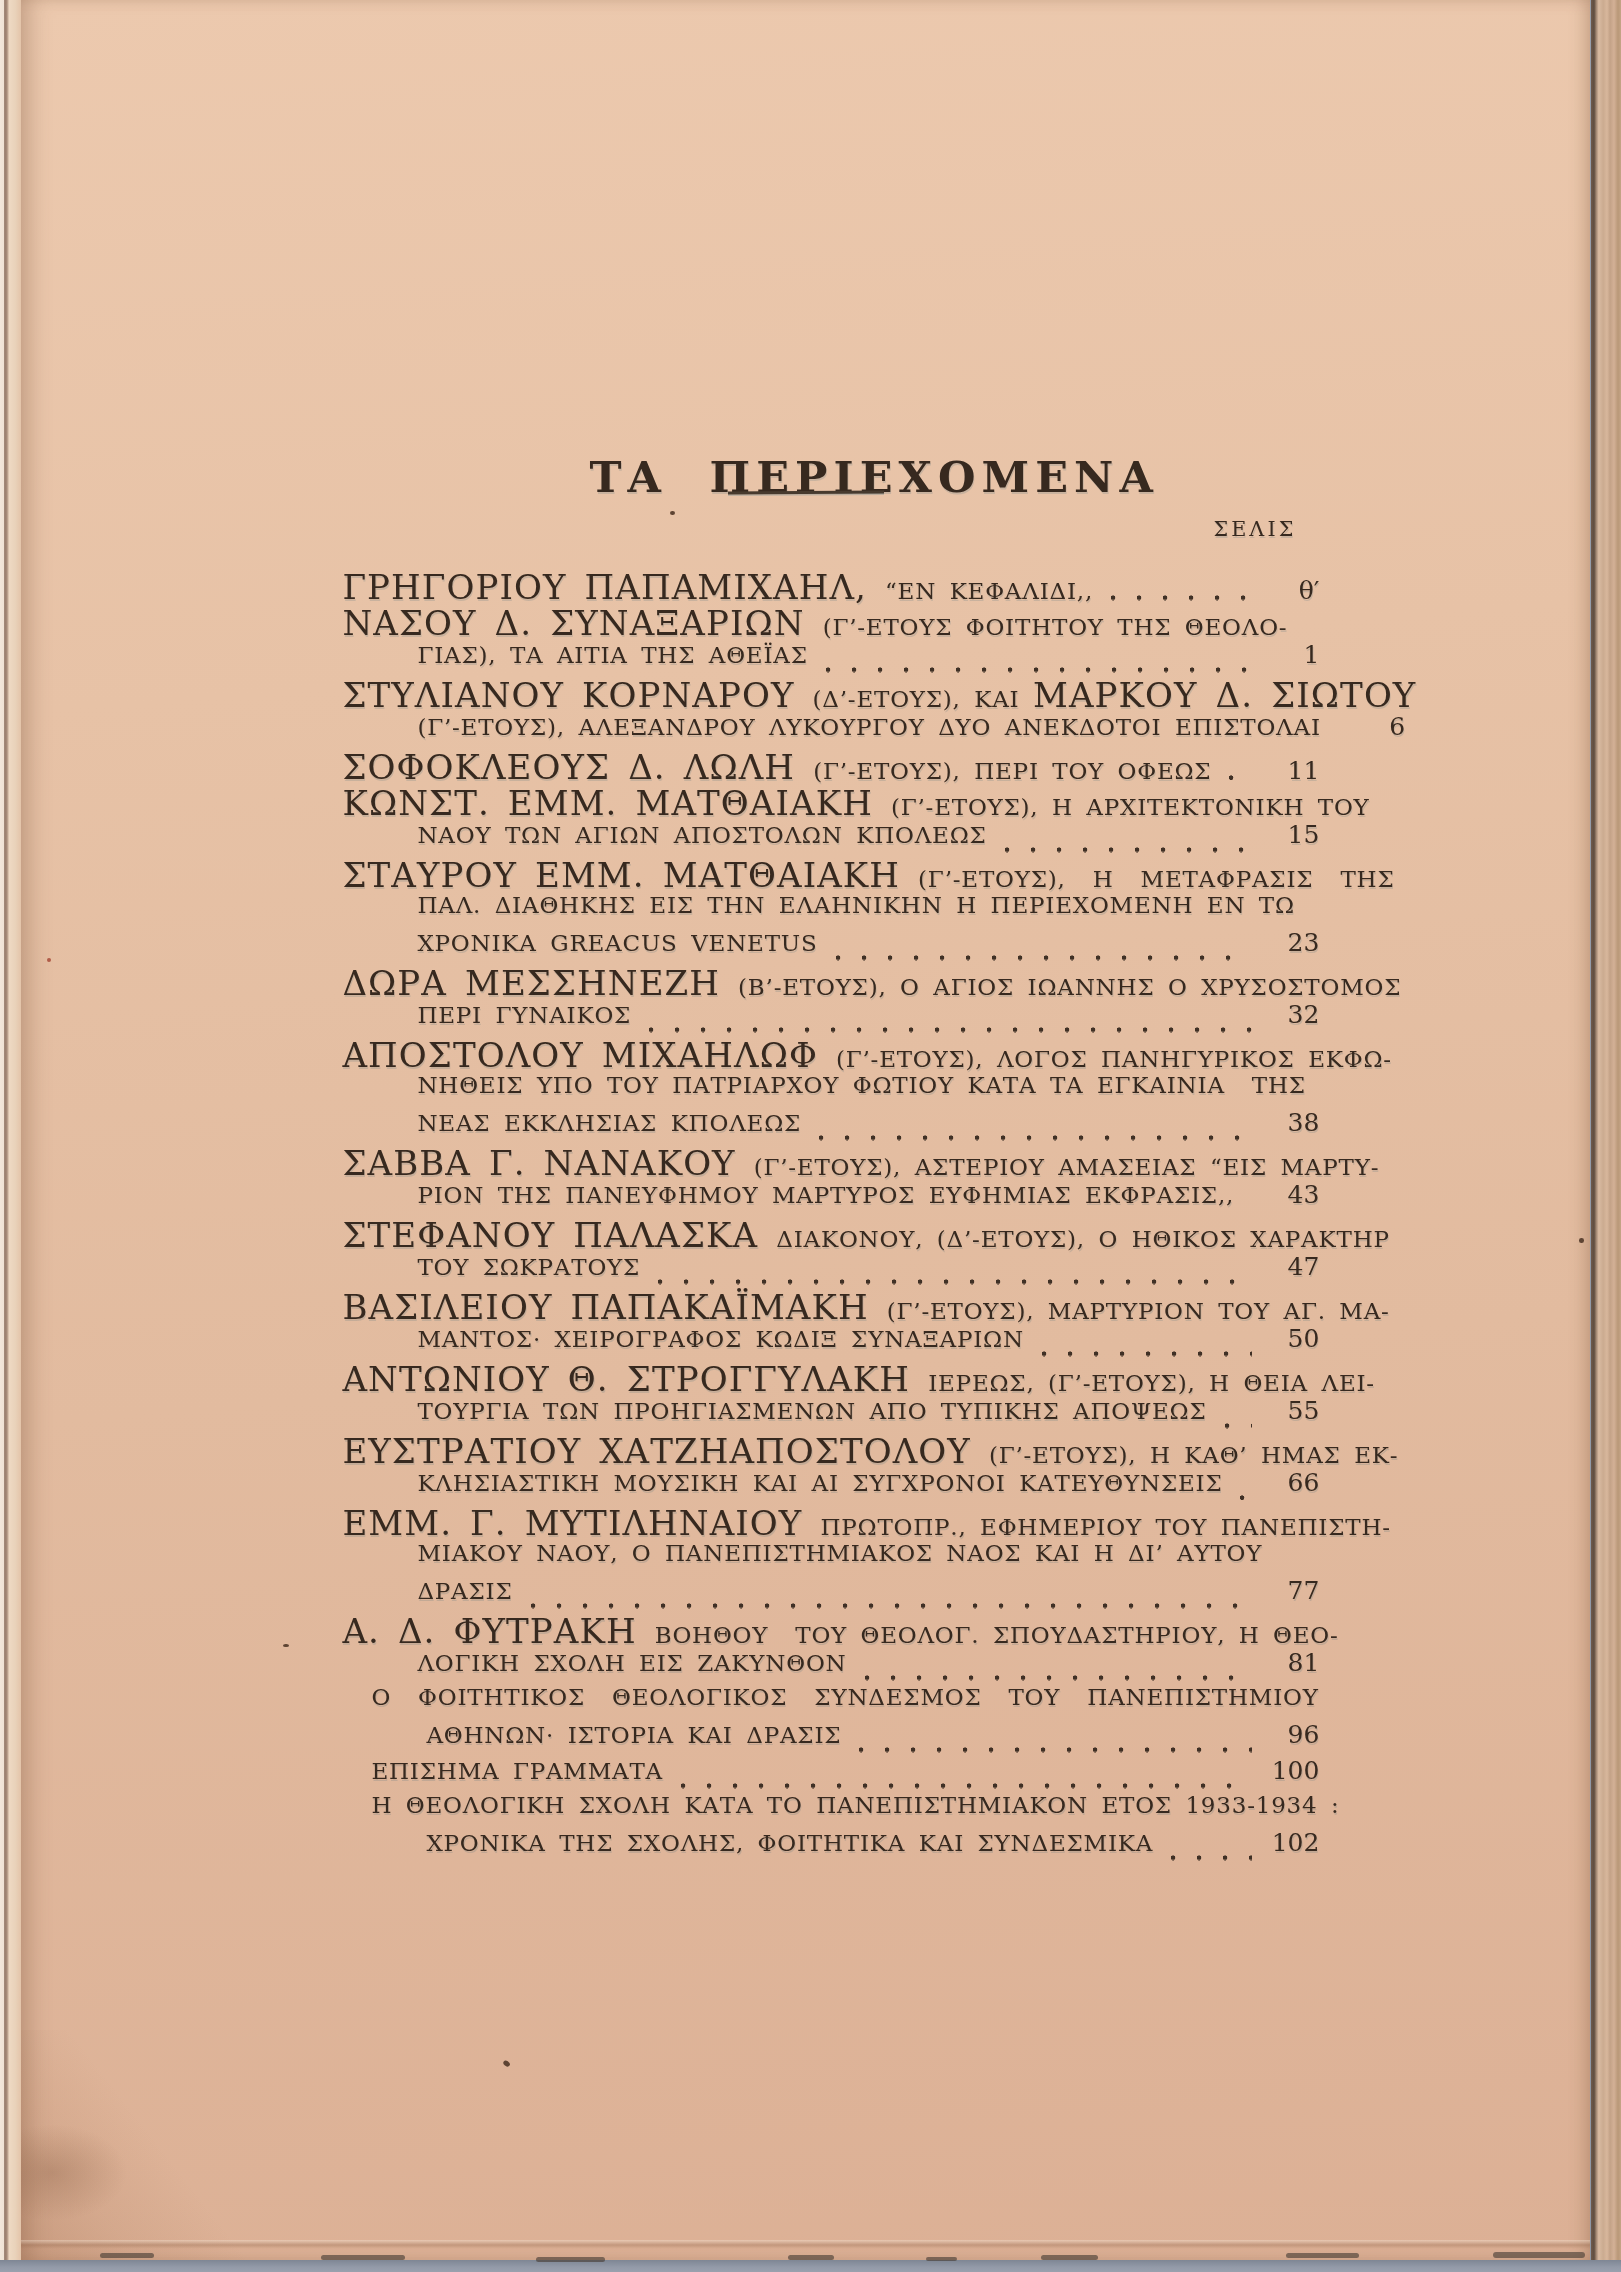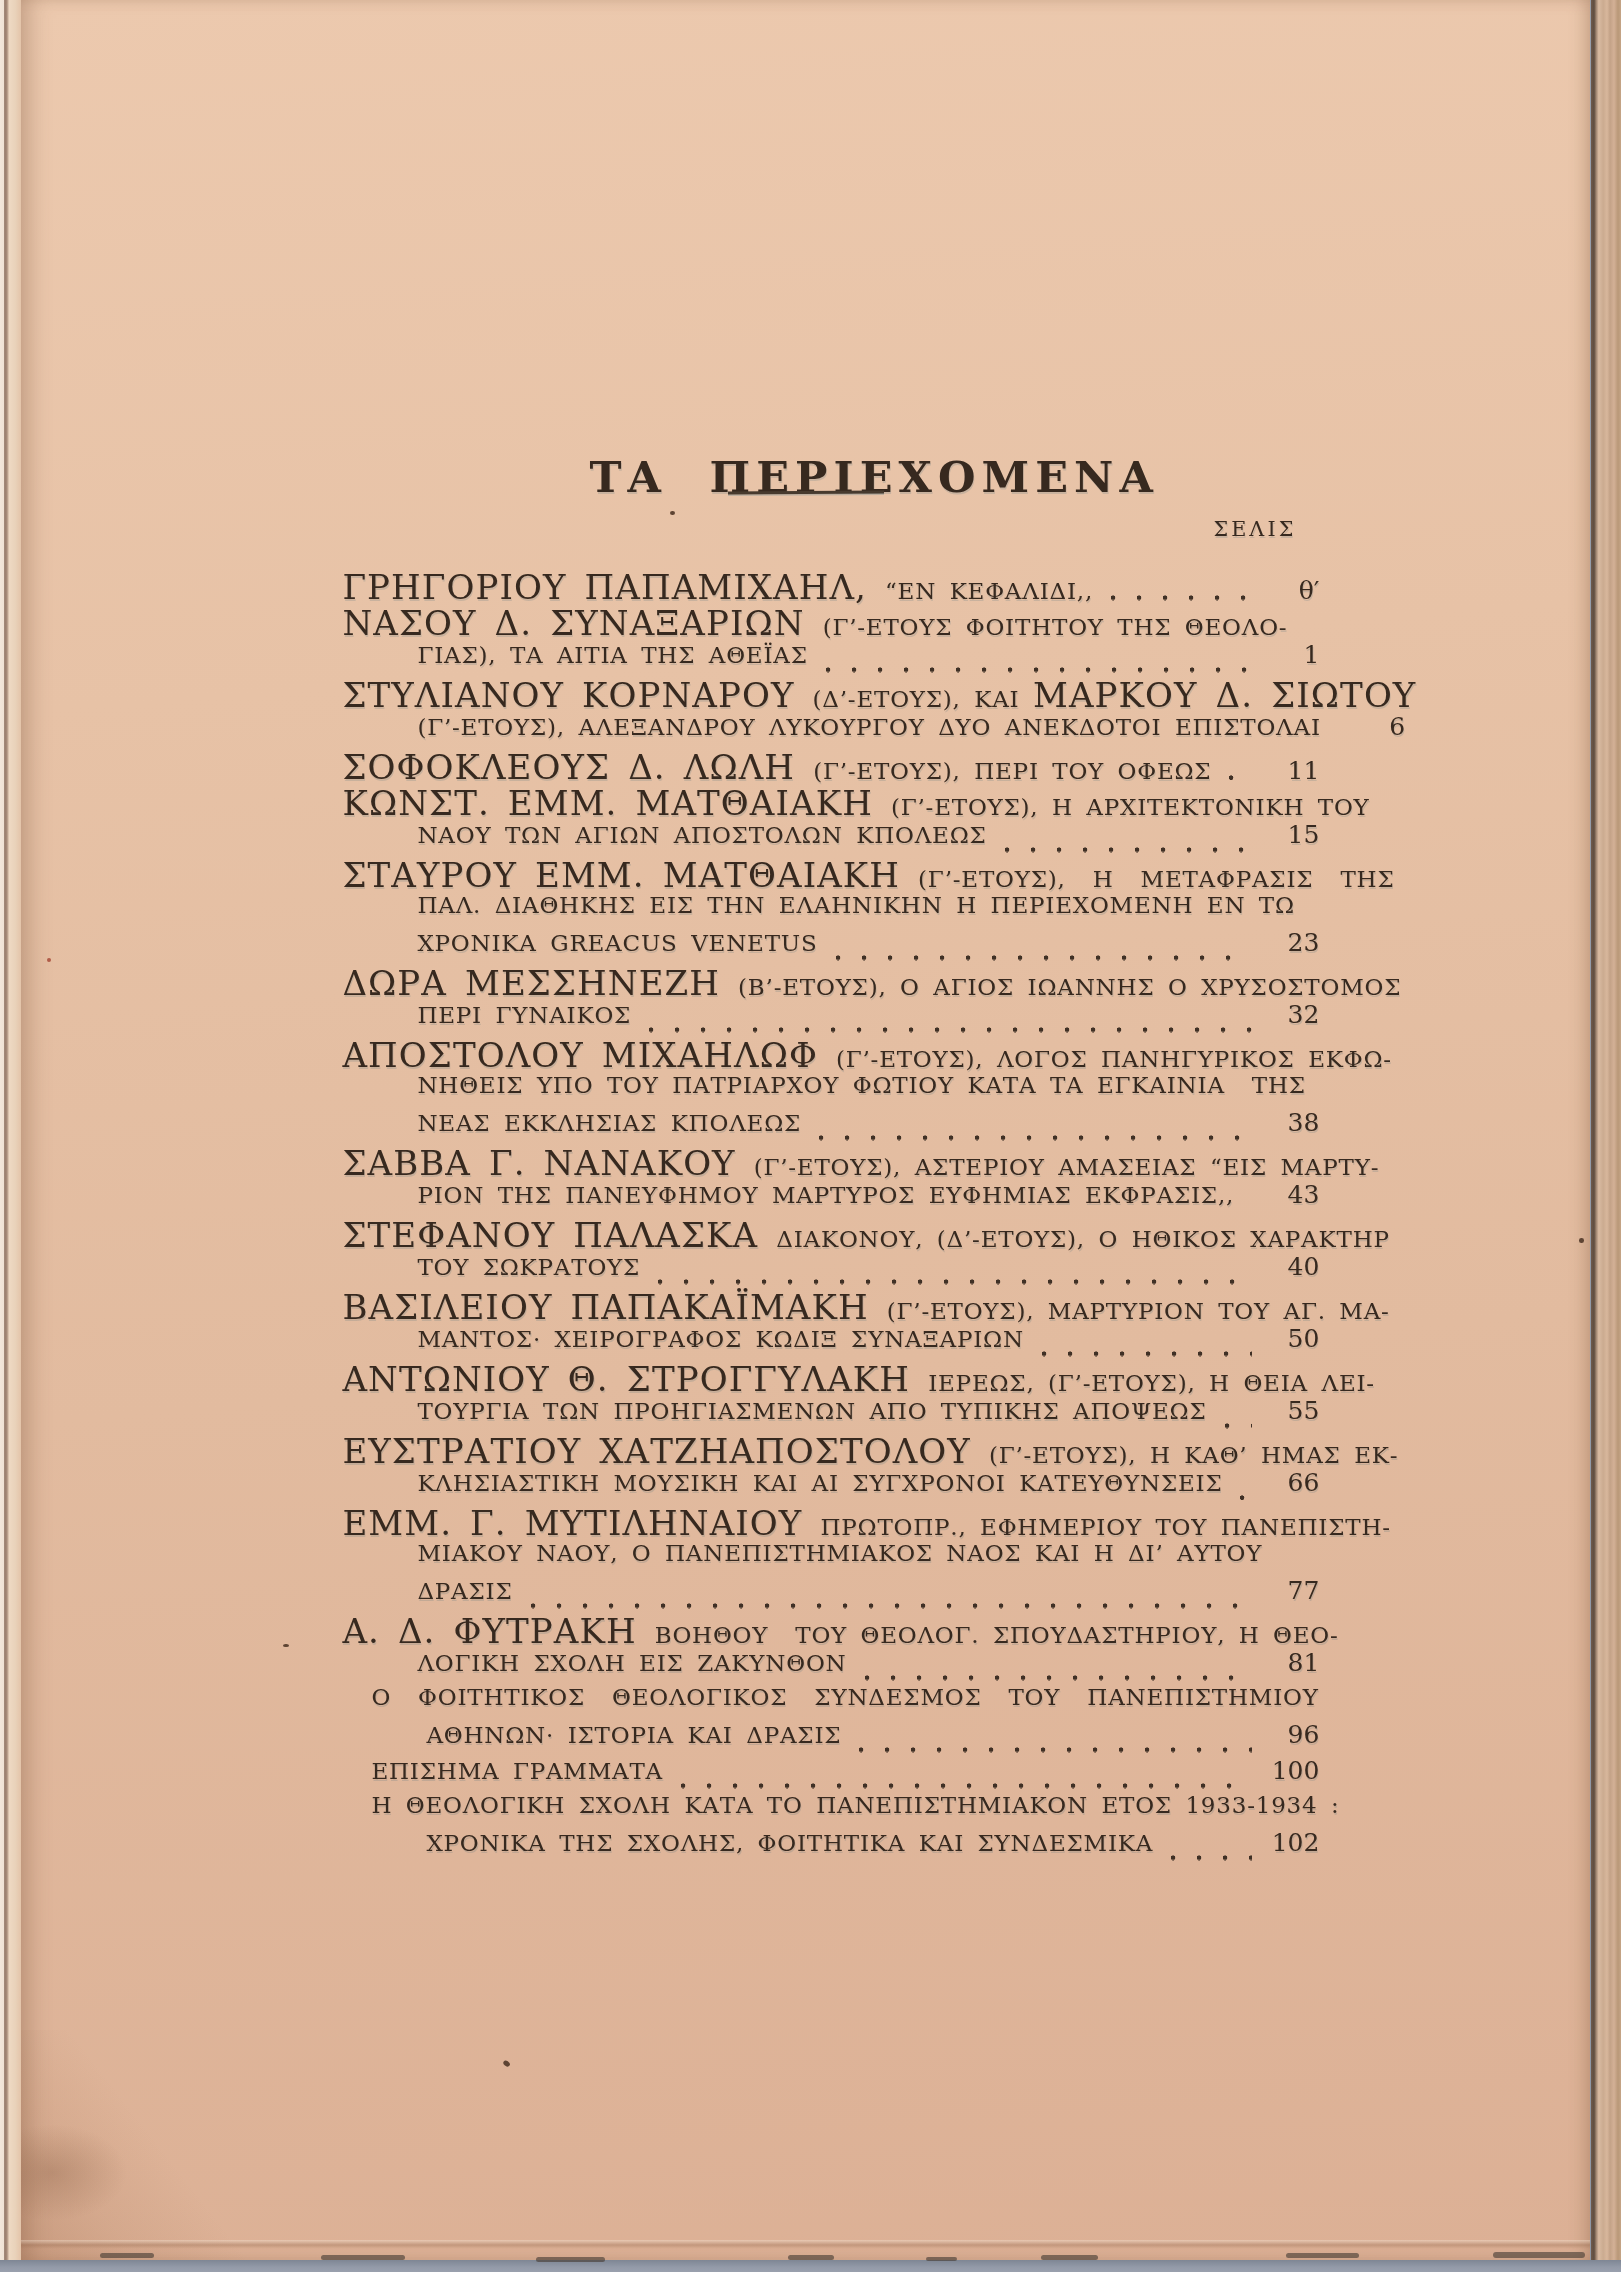--- a/index.html
+++ b/index.html
@@ -185,21 +185,21 @@
         </div>
       </div>
       <div>
         <div class="line ind-main">
           <span class="lg">ΣΤΕΦΑΝΟΥ ΠΑΛΑΣΚΑ </span>
           <span class="sm">ΔΙΑΚΟΝΟΥ, (Δ’-ΕΤΟΥΣ), Ο ΗΘΙΚΟΣ ΧΑΡΑΚΤΗΡ</span>
         </div>
         <div class="line ind-cont">
           <span class="sm">ΤΟΥ ΣΩΚΡΑΤΟΥΣ</span>
           <span class="dots"></span>
-          <span class="pnum">40</span>
+          <span class="pnum">47</span>
         </div>
       </div>
       <div>
         <div class="line ind-main">
           <span class="lg">ΒΑΣΙΛΕΙΟΥ ΠΑΠΑΚΑΪΜΑΚΗ </span>
           <span class="sm">(Γ’-ΕΤΟΥΣ), ΜΑΡΤΥΡΙΟΝ ΤΟΥ ΑΓ. ΜΑ-</span>
         </div>
         <div class="line ind-cont">
           <span class="sm">ΜΑΝΤΟΣ· ΧΕΙΡΟΓΡΑΦΟΣ ΚΩΔΙΞ ΣΥΝΑΞΑΡΙΩΝ</span>
           <span class="dots"></span>

